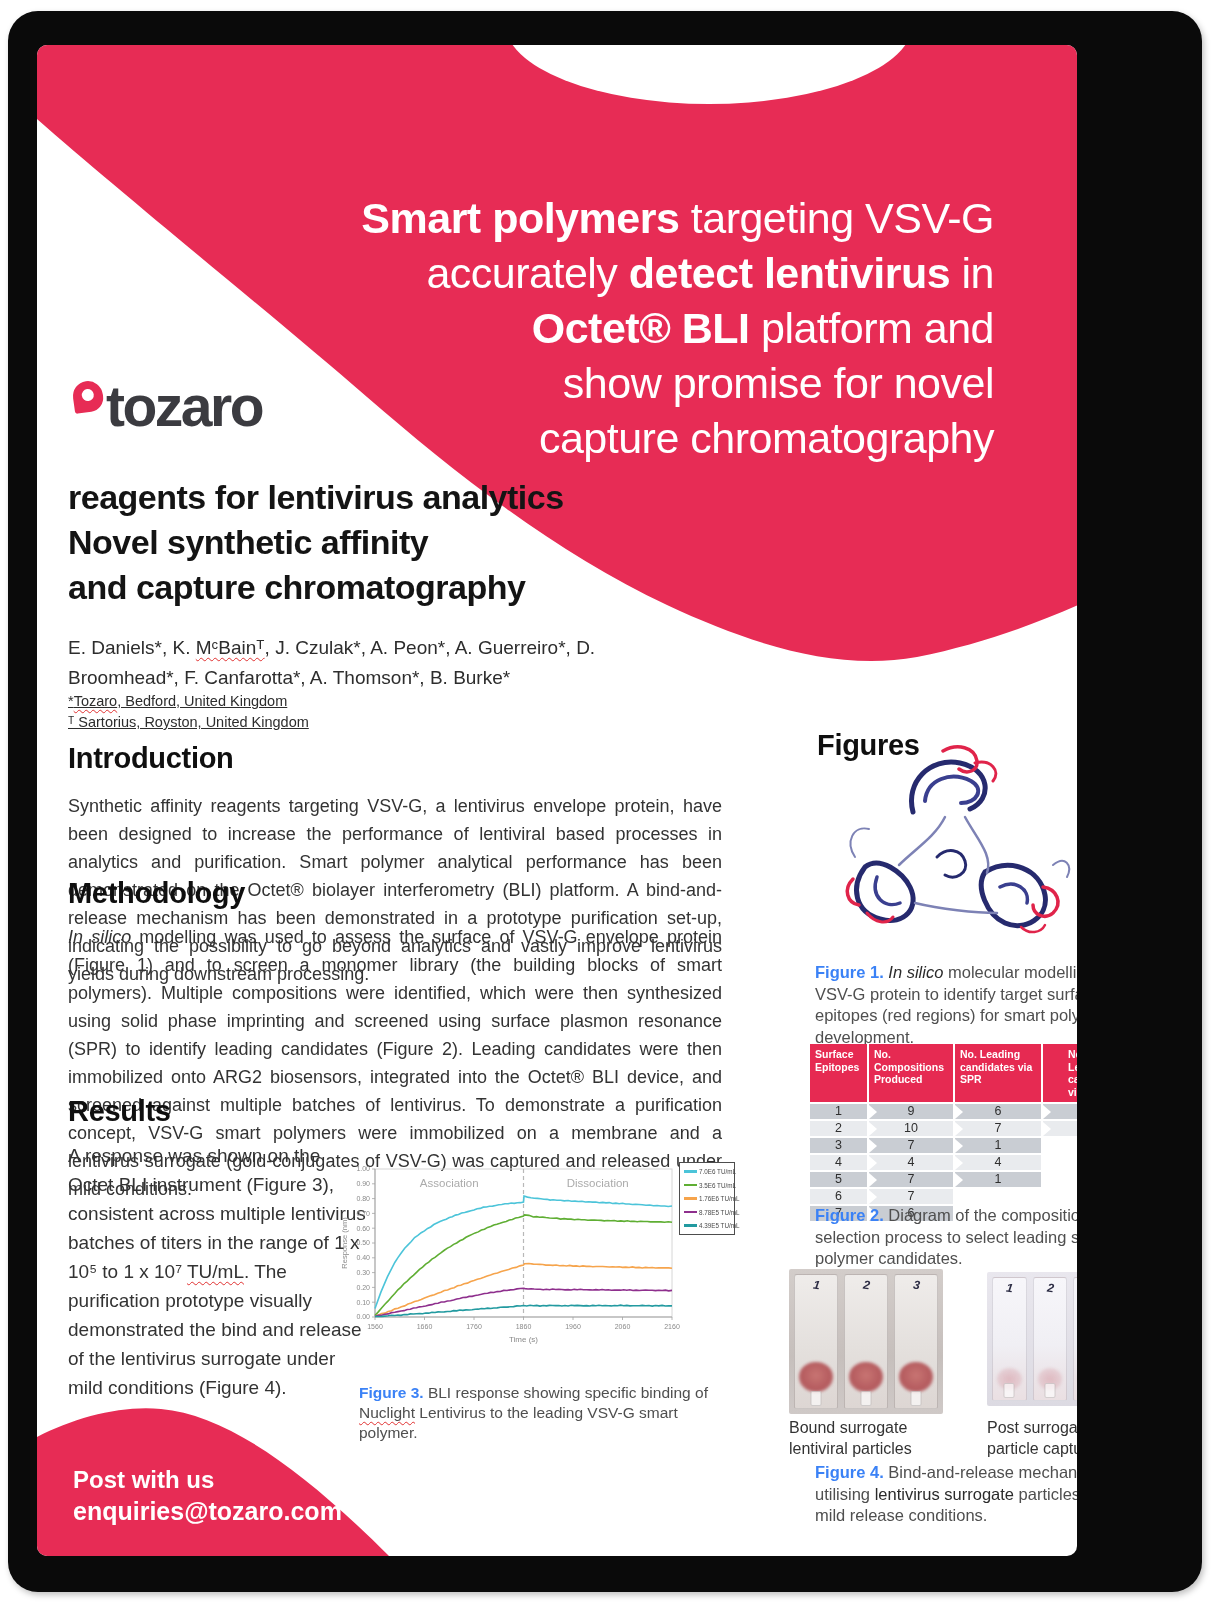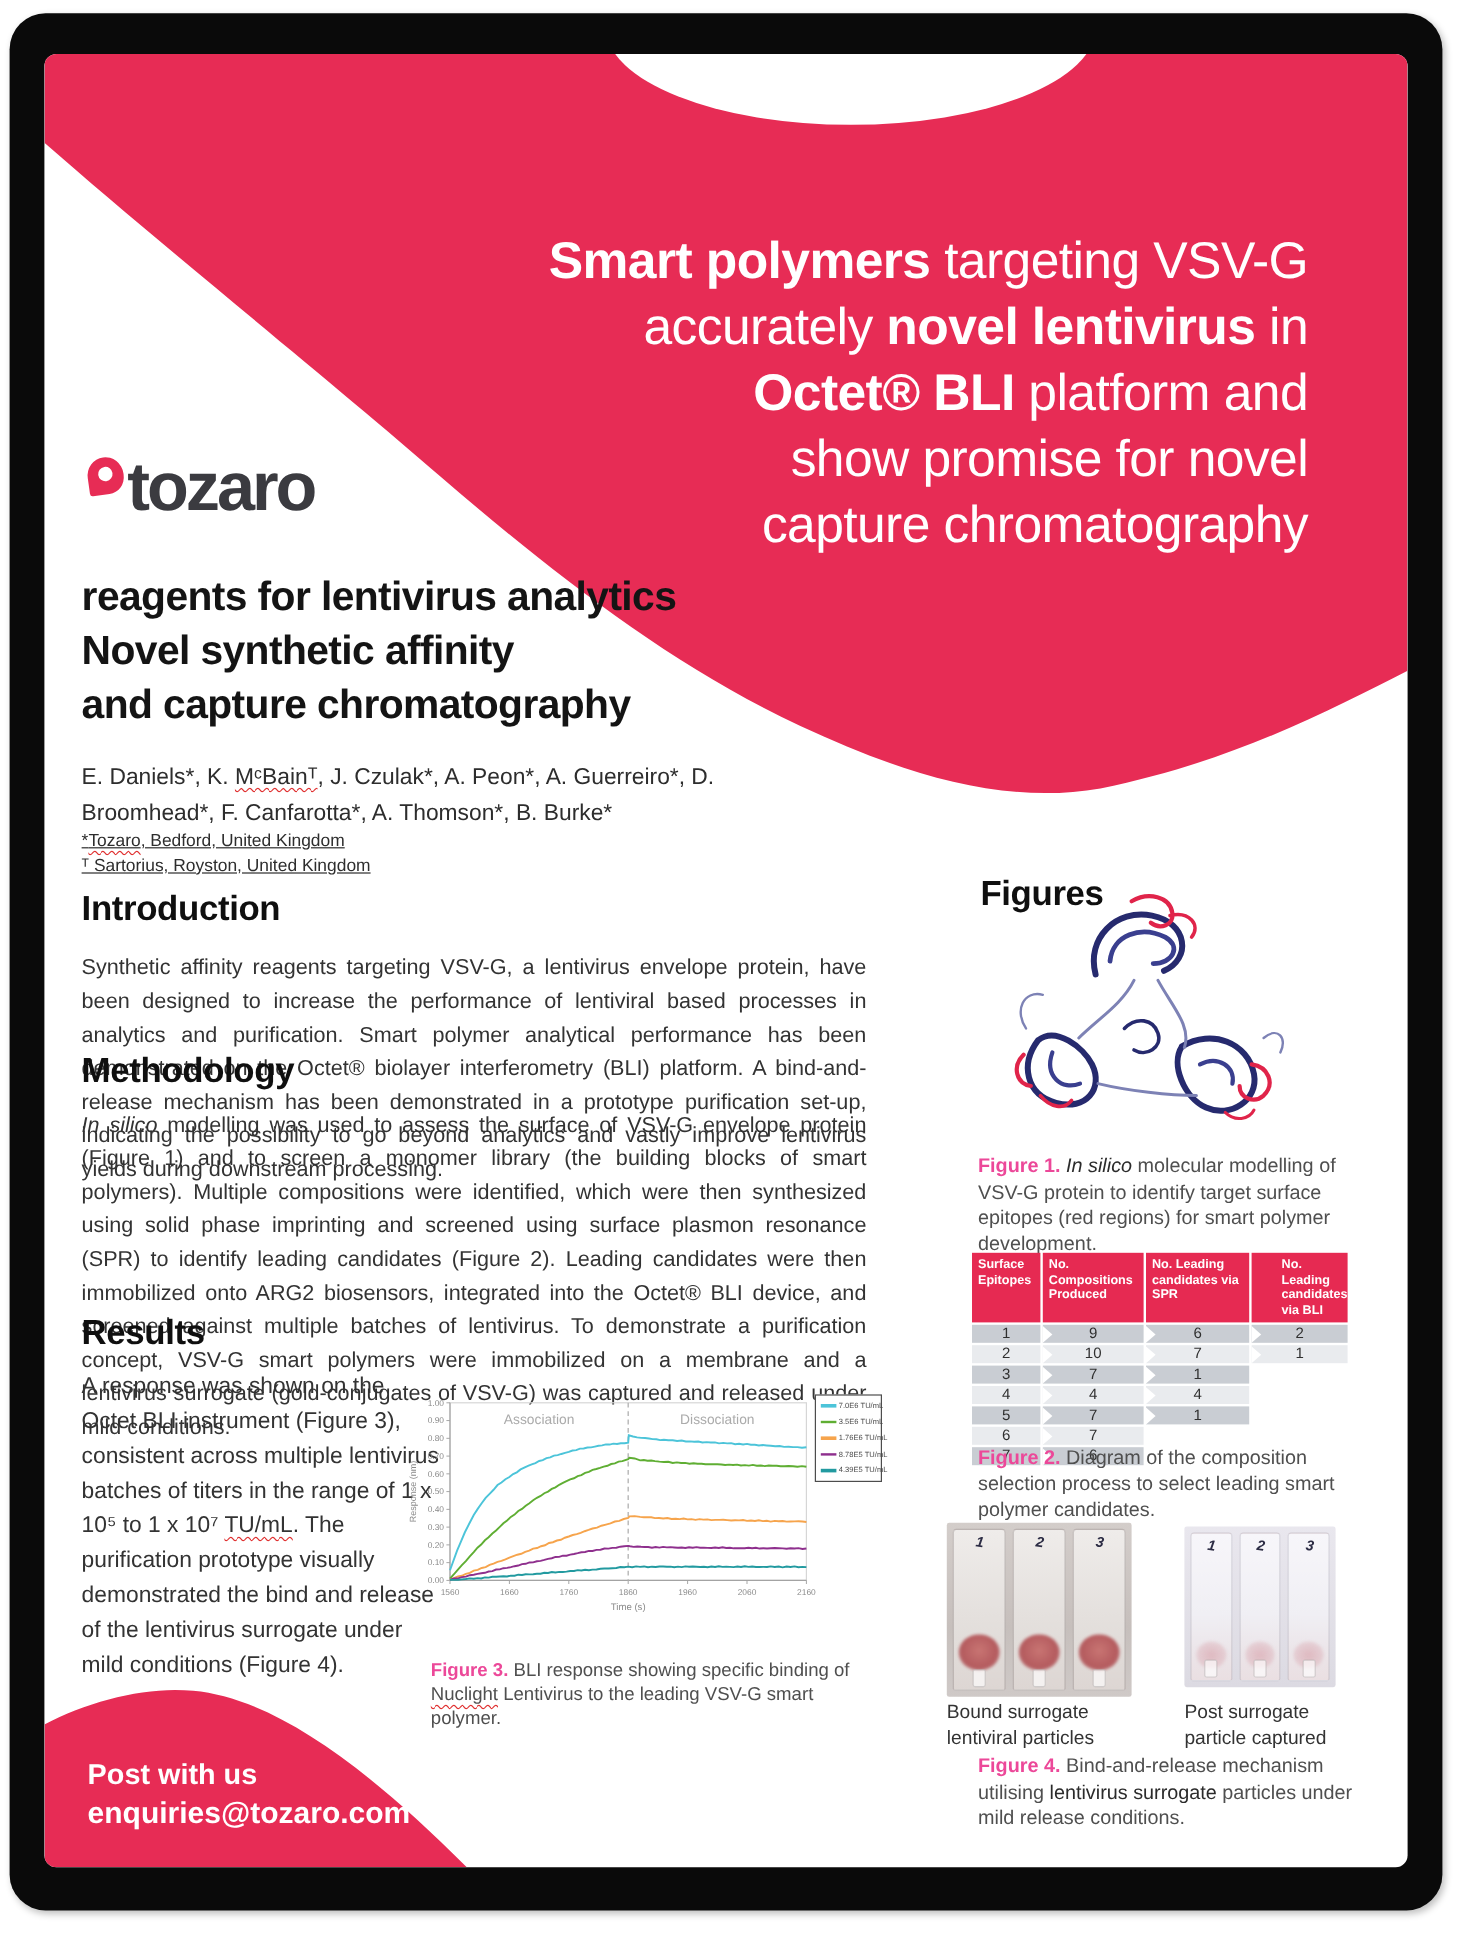--- a/index.html
+++ b/index.html
@@ -1,20 +1,20 @@
 <!DOCTYPE html>
 <html><head>
 <meta charset="utf-8">
 <style>
   html,body{margin:0;padding:0;background:#ffffff;}
   .stage{position:relative;width:1215px;height:1624px;background:#ffffff;overflow:hidden;
          font-family:"Liberation Sans",sans-serif;}
   .frame{position:absolute;left:8px;top:11px;width:1194px;height:1581px;background:#0a0a0a;
          border-radius:30px;box-shadow:2px 3px 6px rgba(0,0,0,.25);}
-  .inner{position:absolute;left:29px;top:34px;width:1136px;height:1511px;background:#ffffff;
+  .inner{position:absolute;left:29px;top:34px;width:1040px;height:1511px;background:#ffffff;
          border-radius:10px;overflow:hidden;}
   .abs{position:absolute;}
   svg{display:block;}
   
   .title{position:absolute;top:146px;right:83px;width:760px;text-align:right;color:#ffffff;
          font-size:43px;line-height:55px;font-weight:400;letter-spacing:-0.5px;}
   .title .b{font-weight:700;}
   
   .logo{position:absolute;left:36px;top:334px;display:flex;align-items:flex-start;}
   .pin{width:30px;height:31px;background:#e72c55;border-radius:50% 50% 46% 8%;position:relative;
@@ -28,21 +28,21 @@
   
   .h2{position:absolute;left:31px;font-size:29px;font-weight:700;color:#0f0f0f;letter-spacing:-0.3px;}
   .body{position:absolute;left:31px;width:654px;font-size:18px;line-height:28px;color:#333333;text-align:justify;}
   .results-body{position:absolute;left:31px;top:1096px;width:298px;font-size:19px;line-height:29px;color:#333333;}
   .it{font-style:italic;}
   .b{font-weight:700;}
   .sq{text-decoration:underline;text-decoration-style:wavy;text-decoration-color:#e03131;
       text-decoration-thickness:1px;text-underline-offset:2.5px;}
   
   .cap{position:absolute;font-size:16.5px;line-height:21.5px;color:#4f4f4f;}
-  .cap .b{color:#ec4899;}
+  .cap .b{color:#3b82f6;}
   .cap .dk{color:#2b2b2b;}
   
   .chart{position:absolute;left:298px;top:1100px;width:402px;height:207px;}
   .legend{position:absolute;left:344px;top:17px;width:56px;border:1.5px solid #4d4d4d;background:#fff;
           padding:5px 3px 4px 4px;box-sizing:border-box;}
   .legend-row{display:flex;align-items:center;margin-bottom:6.5px;}
   .legend-row:last-child{margin-bottom:1px;}
   .legend-swatch{width:13px;height:2.2px;margin-right:2px;flex:none;}
   .legend-label{font-size:6.3px;color:#4a4a4a;white-space:nowrap;}
   
@@ -82,21 +82,21 @@
   <div class="frame">
     <div class="inner">
 
       <svg class="abs" style="left:0;top:0;" width="1136" height="700" viewBox="0 0 1136 700">
         <path d="M0,0 H1136 V514 C1075,545 990,590 880,612 C800,626 718,601 630,560 C520,509 418,428 330,352 C240,274 96,158 0,74 Z" fill="#e72c55"></path>
         <ellipse cx="672" cy="-22" rx="204" ry="81" fill="#ffffff"></ellipse>
       </svg>
 
       <div class="title" id="title">
           <div><span class="b">Smart polymers</span><span> targeting VSV-G</span></div>
-          <div><span>accurately </span><span class="b">novel lentivirus</span><span> in</span></div>
+          <div><span>accurately </span><span class="b">detect lentivirus</span><span> in</span></div>
           <div><span class="b">Octet® BLI</span><span> platform and</span></div>
           <div><span>show promise for novel</span></div>
           <div><span>capture chromatography</span></div>
         </div>
 
       <div class="logo">
         <span class="pin"></span>
         <span class="logo-text">tozaro</span>
       </div>
 

